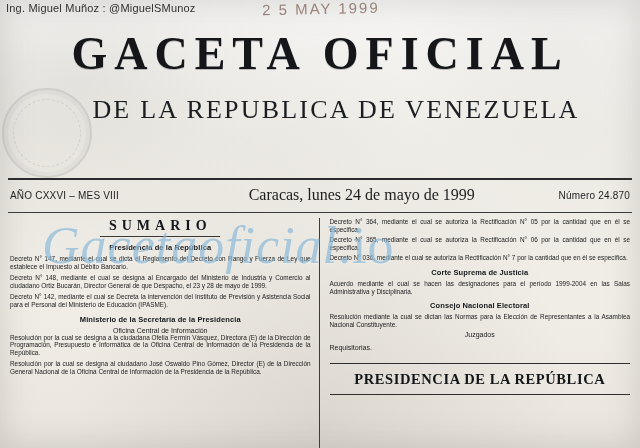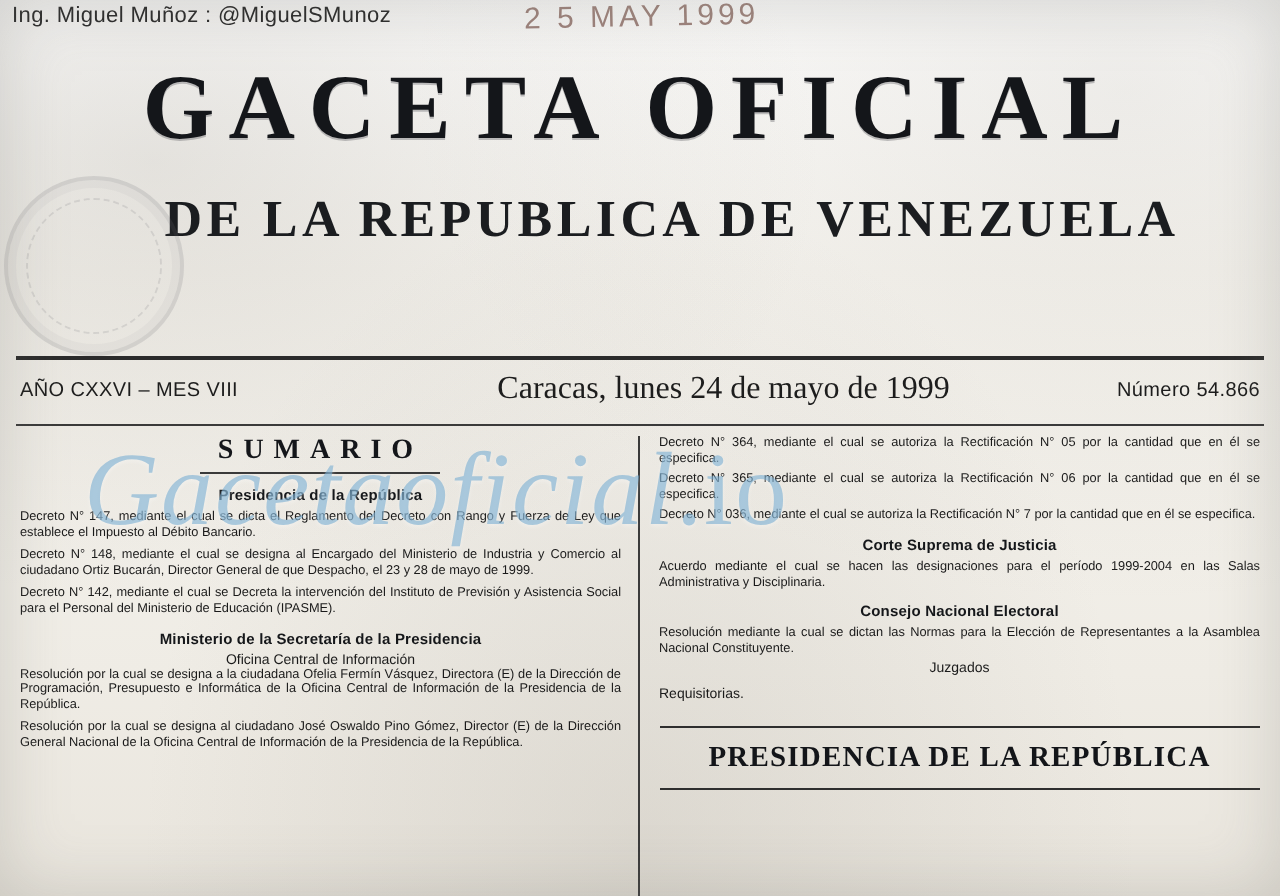--- a/index.html
+++ b/index.html
@@ -105,21 +105,21 @@
     font-size: 46px;
     line-height: 64px;
     letter-spacing: 7px;
     color: #14161a;
     text-shadow: 0 1px 0 rgba(90,90,95,0.35);
     white-space: nowrap;
   }
   .masthead .subtitle {
     margin-top: 10px;
     font-family: "Liberation Serif", serif;
-    font-weight: bold;
+    font-weight: normal;
     font-size: 26px;
     line-height: 28px;
     letter-spacing: 2.2px;
     color: #1b1d20;
     white-space: nowrap;
     margin-left: 32px;
   }
 
   
   .rule {
@@ -286,21 +286,21 @@
       <div class="title">GACETA OFICIAL</div>
       <div class="subtitle">DE LA REPUBLICA DE VENEZUELA</div>
     </div>
 
     <div class="rule rule-top"></div>
     <div class="rule thin rule-bottom"></div>
 
     <div class="issueline">
       <div class="left">AÑO CXXVI – MES VIII</div>
       <div class="center">Caracas, lunes 24 de mayo de 1999</div>
-      <div class="right">Número 54.866</div>
+      <div class="right">Número 24.870</div>
     </div>
 
     <div class="columns">
 
       <div class="col col-left">
         <div class="sumario">SUMARIO</div>
         <div class="sumario-rule"></div>
 
         <div class="secthead">Presidencia de la República</div>
         <div class="entry">Decreto N° 147, mediante el cual se dicta el Reglamento del Decreto con Rango y Fuerza de Ley que establece el Impuesto al Débito Bancario.</div>

